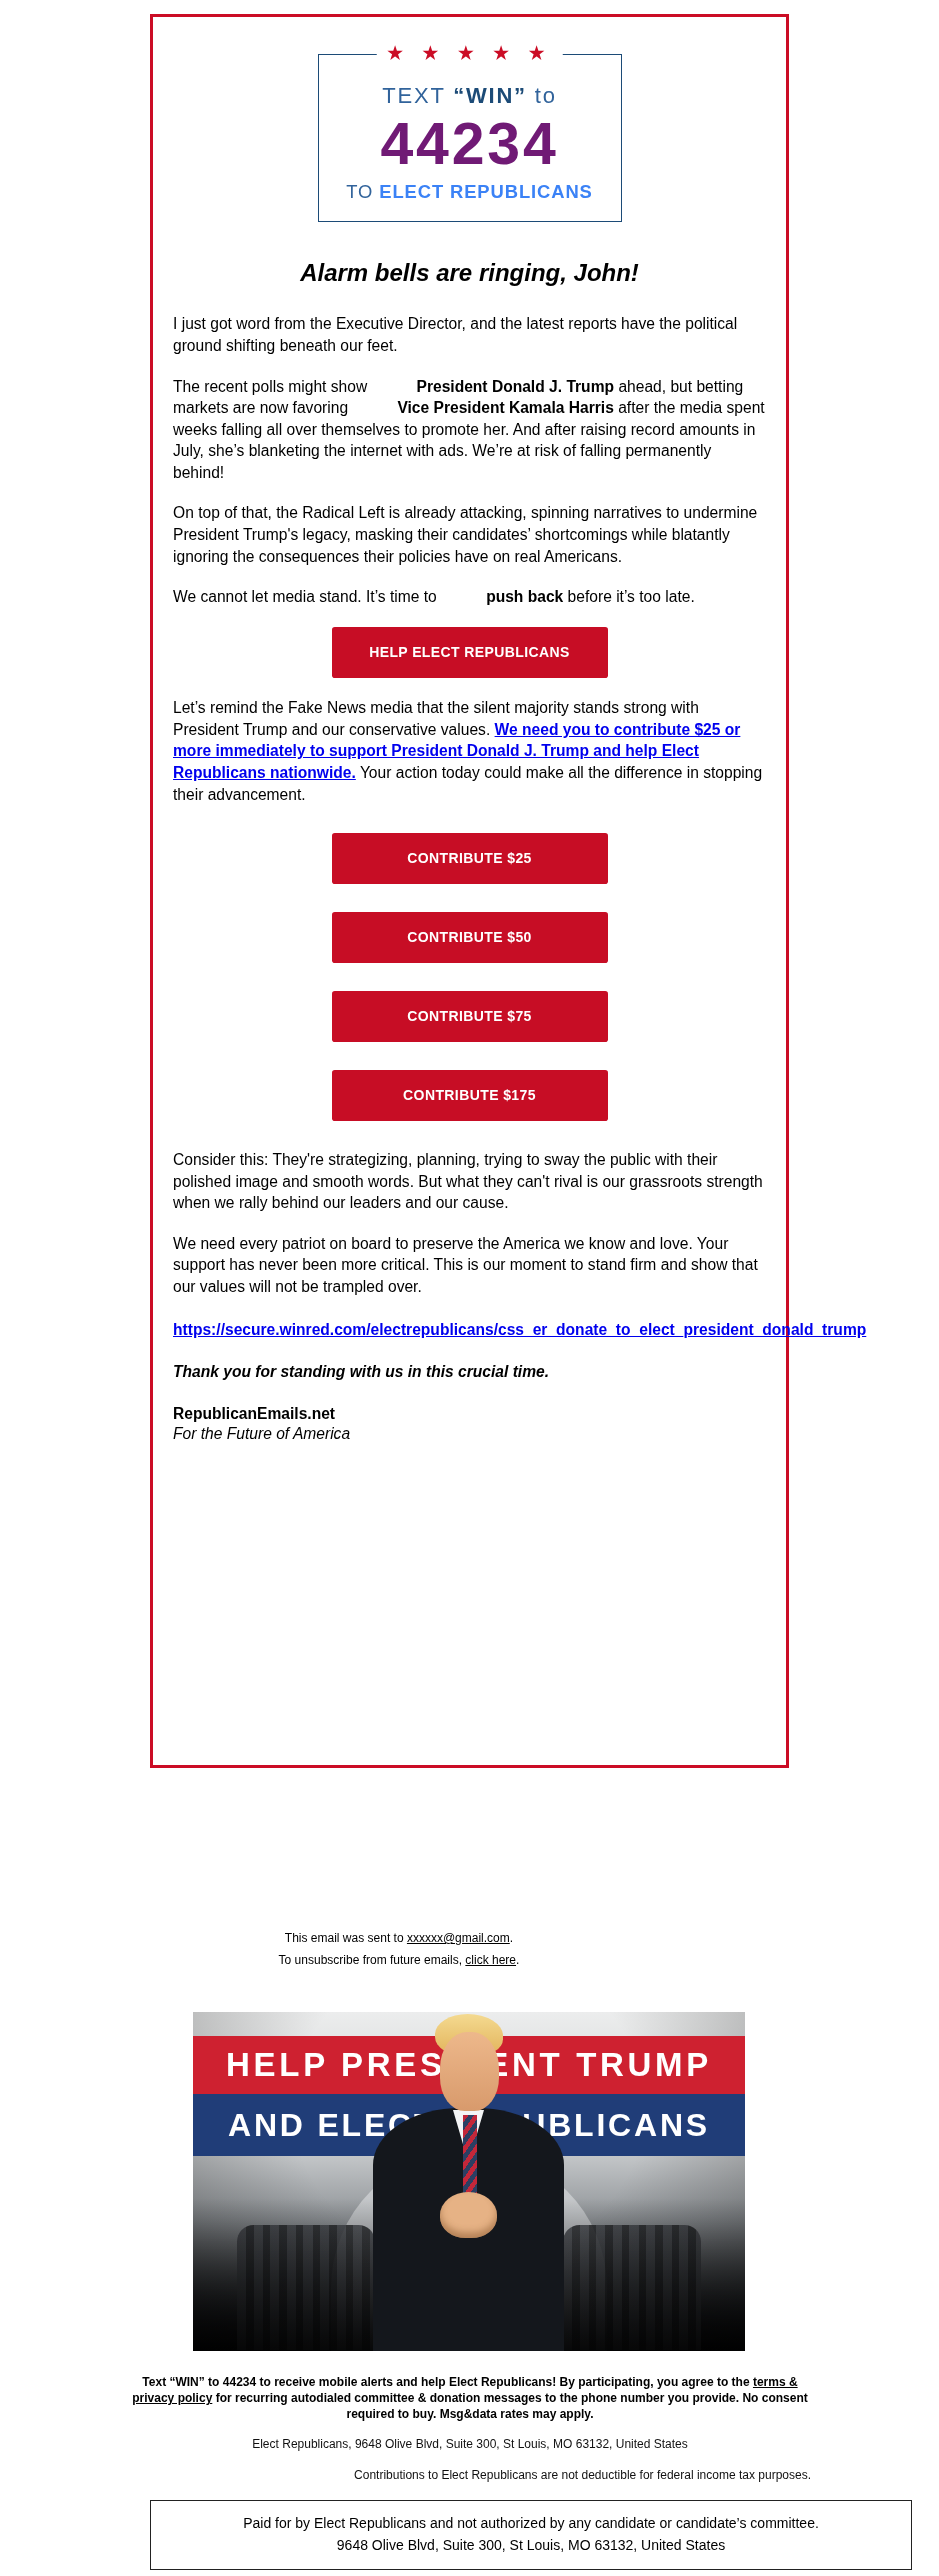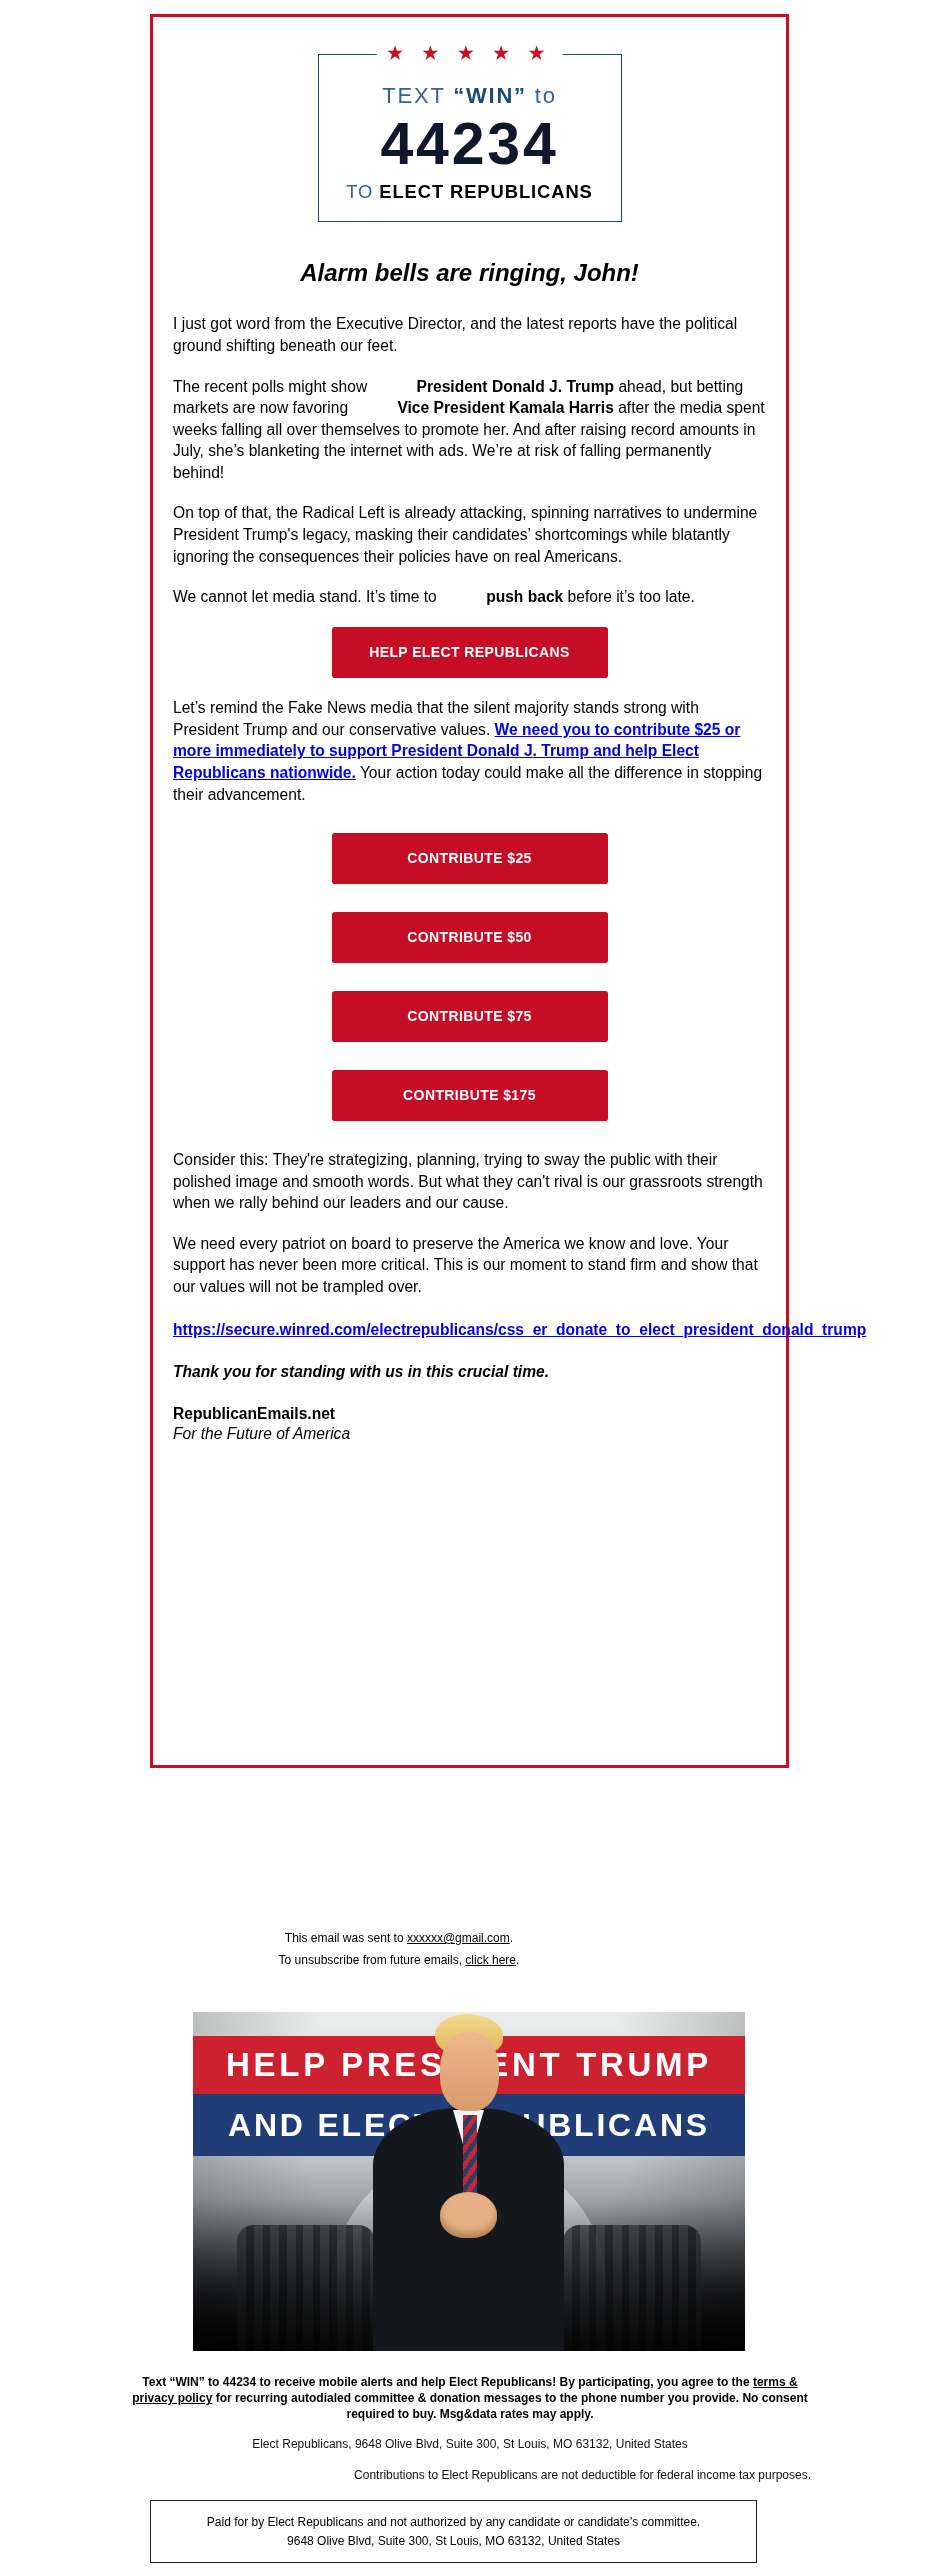--- a/index.html
+++ b/index.html
@@ -12,24 +12,24 @@
   .email-inner{padding:37px 20px 0 20px;}
 
   
   .logo-box{position:relative;width:304px;margin:0 auto;border:1.8px solid #1c4b77;
             box-sizing:border-box;text-align:center;padding:28px 5.5px 18.4px 5.5px;}
   .stars{position:absolute;top:-12px;left:50%;transform:translateX(-50%);
          background:#fff;padding:0 11px;color:#cb0c25;font-size:17.5px;letter-spacing:7.4px;
          white-space:nowrap;font-weight:bold;}
   .logo-line1{font-size:22px;letter-spacing:1.8px;color:#31639b;}
   .logo-line1 .kw{color:#1c4b77;font-weight:bold;}
-  .logo-number{font-size:59px;line-height:1.0;font-weight:bold;color:#0f172a;
+  .logo-number{font-size:59px;line-height:1.0;font-weight:bold;color:#701a75;
                letter-spacing:2.8px;margin:5.5px 0 7.4px 0;}
   .logo-line3{font-size:18.4px;color:#31639b;letter-spacing:0.9px;}
-  .logo-line3 .kw2{color:#000000;font-weight:bold;}
+  .logo-line3 .kw2{color:#3b82f6;font-weight:bold;}
 
   
   h1.headline{font-size:24px;font-weight:bold;font-style:italic;text-align:center;
               margin:37px 0 26px 0;}
   p.body-p{font-size:15.6px;line-height:1.38;margin:19.3px 0;}
   b.strong{font-weight:bold;padding-left:45px;}
   a.inline-link{color:#0000ee;font-weight:bold;text-decoration:underline;}
   p.url-line{margin:24px 0;white-space:nowrap;}
   a.winred-link{color:#0000ee;font-weight:bold;text-decoration:underline;
                 font-size:15.6px;white-space:nowrap;}
@@ -81,22 +81,22 @@
        background:repeating-linear-gradient(125deg,#c3273a 0 4.6px,#2c3f63 4.6px 9.2px);}
   .hands{position:absolute;left:247px;top:180px;width:57px;height:46px;background:#e6b285;
          border-radius:50% 50% 45% 45%;box-shadow:inset 0 -5.5px 7.4px rgba(120,70,30,.45);}
 
   
   .legal{position:absolute;left:129px;top:2374px;width:682px;text-align:center;color:#000;}
   .fine{font-size:12px;font-weight:bold;line-height:1.35;}
   .fine a{color:#000;}
   .addr{font-size:12px;margin-top:14.7px;color:#111;}
   .tax{font-size:12px;margin-top:16.6px;color:#111;text-align:right;}
-  .paid-box{margin:18.4px 0 0 21px;width:607px;box-sizing:border-box;border:1.8px solid #222;
-            padding:12px 7.4px;font-size:12px;line-height:1.55;color:#000;}
+  .paid-box{margin:18.4px 0 0 21px;width:762px;box-sizing:border-box;border:1.8px solid #222;
+            padding:12px 7.4px;font-size:14px;line-height:1.55;color:#000;}
 </style>
 </head>
 <body>
 
 <div class="page">
 
   <div class="email-box">
     <div class="email-inner">
 
       <div class="logo-box">

